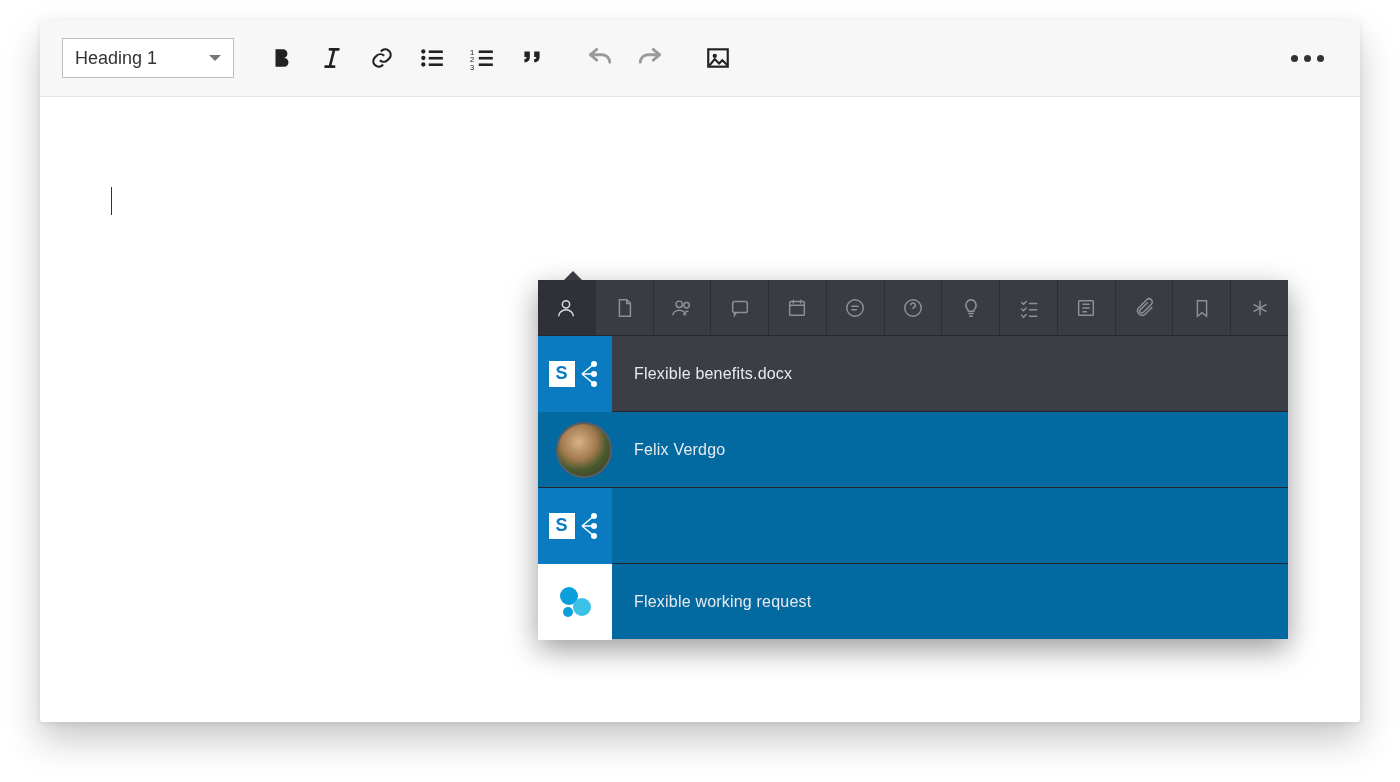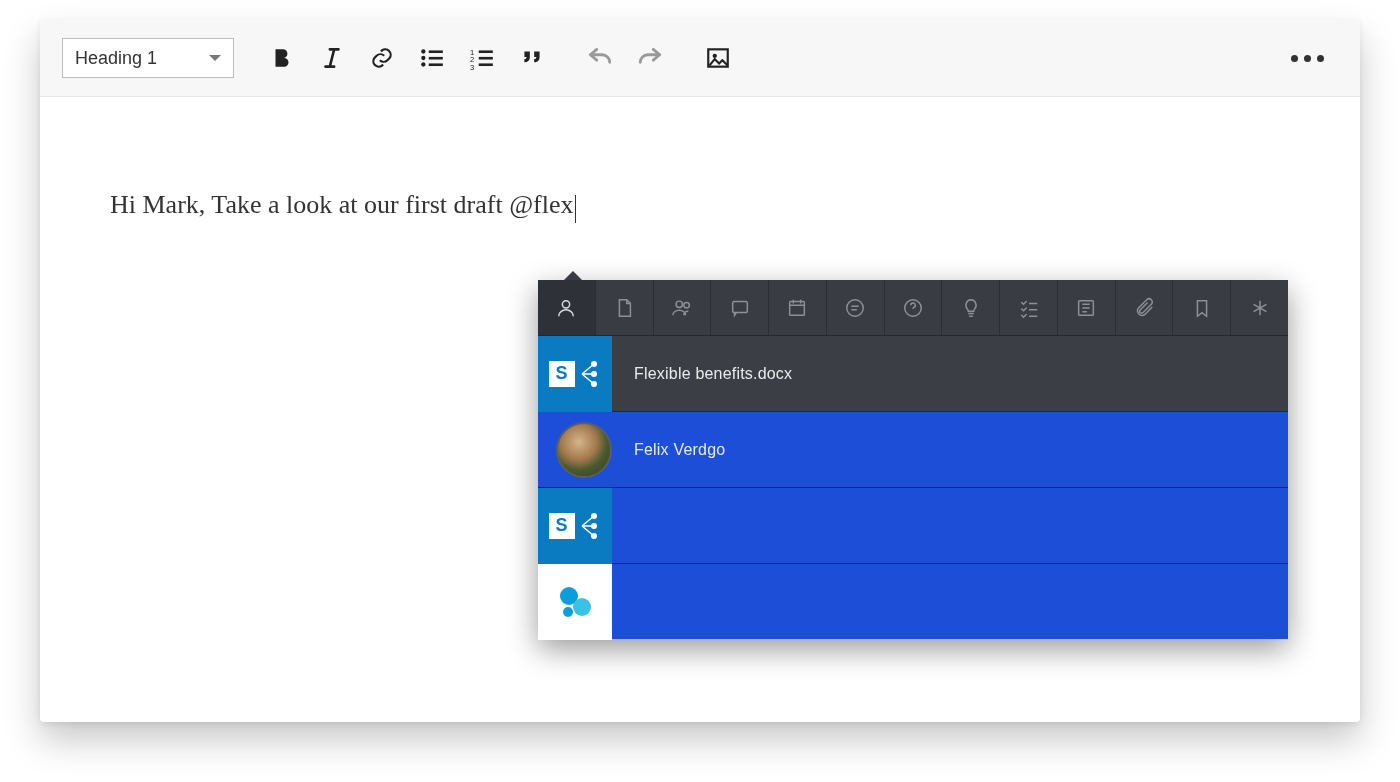--- a/index.html
+++ b/index.html
@@ -126,21 +126,21 @@
     .ptab.active { background: #2e3238; }
     .ptab.active svg { stroke: #d8dbdf; }
 
     .popup-list { display: flex; flex-direction: column; }
     .pitem {
       display: flex; align-items: center;
       height: 76px;
       padding: 0 18px;
       gap: 22px;
       border-top: 1px solid #24272b;
-      background: #1d4ed8;
+      background: #0369a1;
       cursor: pointer;
     }
     .pitem.selected { background: #3b3f45; }
     .pitem .label {
       color: #e9eaec;
       font-size: 16px;
       letter-spacing: 0.2px;
     }
     .pitem .thumb {
       width: 56px; height: 56px;
@@ -271,21 +271,21 @@
     <div class="tb-spacer"></div>
 
     <div class="more-dots">
       <span></span>
       <span></span>
       <span></span>
     </div>
   </div>
 
   <div class="editor">
-    <span class="editor-text">Hi Mark, Take a look at our first draft @flex</span><span class="cursor"></span>
+    <span class="cursor"></span>
   </div>
 
   <div class="popup">
     <div class="popup-tabs">
       <div class="ptab active">
         <svg viewBox="0 0 24 24">
             <circle cx="12" cy="8" r="4"></circle>
             <path d="M4 21c0-4 4-7 8-7s8 3 8 7"></path>
           </svg>
       </div>
@@ -397,18 +397,19 @@
       </div>
 
       <div class="pitem">
         <div class="thumb generic">
           <svg class="bubbles" width="42" height="42" viewBox="0 0 42 42">
             <circle cx="15" cy="15" r="9"></circle>
             <circle cx="28" cy="26" r="9"></circle>
             <circle cx="14" cy="31" r="5"></circle>
           </svg>
         </div>
+        <span class="label">Flexible working request</span>
       </div>
 
     </div>
   </div>
 
 </div>
 
 </body></html>

